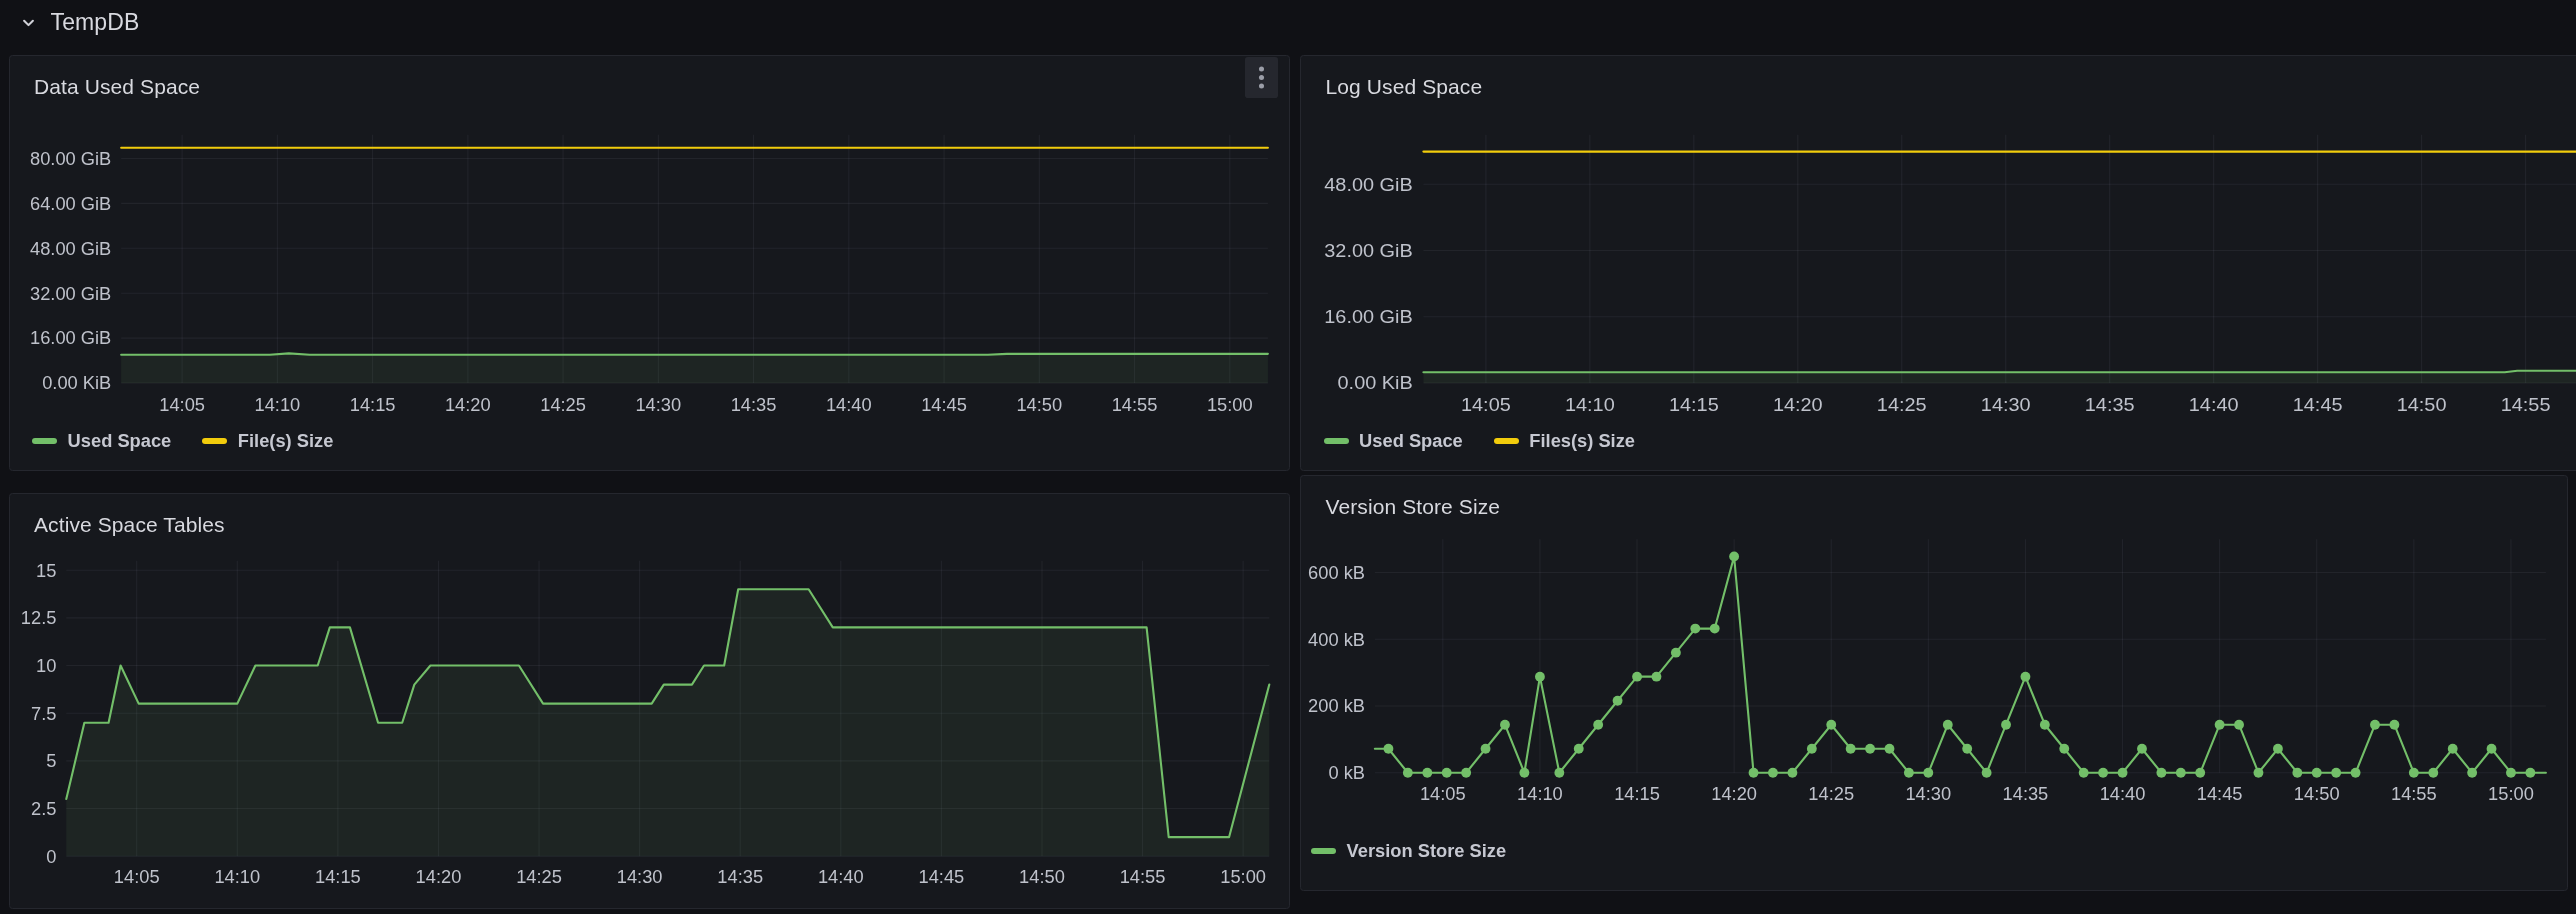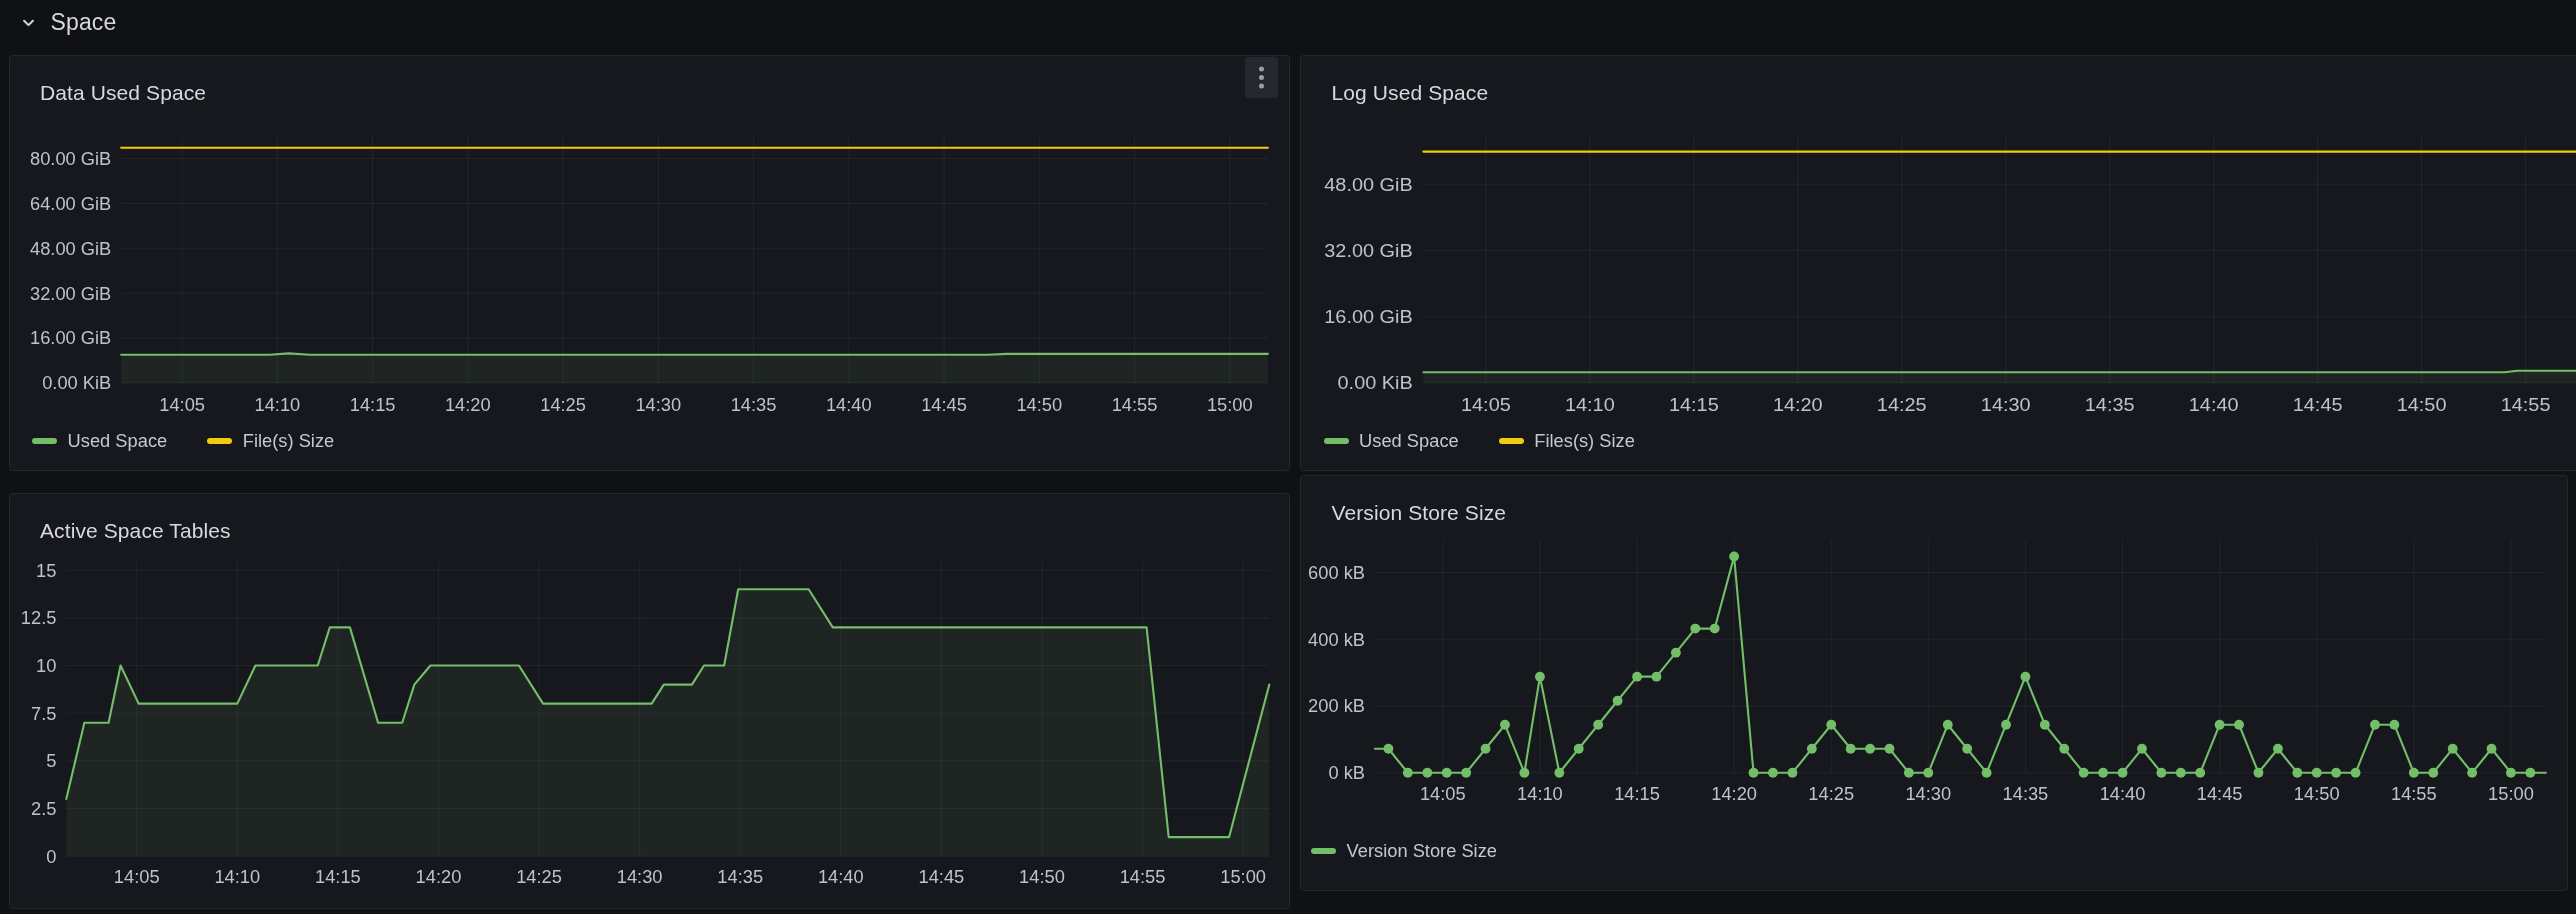--- a/index.html
+++ b/index.html
@@ -7,45 +7,45 @@
         font-family:"Liberation Sans","DejaVu Sans",sans-serif;overflow:hidden;}
   .row-header{position:absolute;top:8.5px;left:18.3px;display:flex;align-items:center;gap:11.3px;
               color:#d8d9df;cursor:pointer;}
   .row-header .chev{width:21px;height:21px;display:flex;align-items:center;justify-content:center;}
   .row-title{font-size:23px;font-weight:500;letter-spacing:0.1px;}
   .panel{position:absolute;background:#16181d;border:1.4px solid #25272e;border-radius:3.5px;box-sizing:border-box;}
   .panel.p0{left:8.5px;top:55px;width:1281px;height:416px;}
   .panel.p1{left:1300px;top:55px;width:1380px;height:416px;}
   .panel.p2{left:8.5px;top:493px;width:1281px;height:416px;}
   .panel.p3{left:1300px;top:475px;width:1268px;height:416px;}
-  .panel-title{position:absolute;top:10px;left:15.5px;margin:15px;font-size:21px;font-weight:500;
+  .panel-title{position:absolute;top:10px;left:15.5px;margin:9px;font-size:21px;font-weight:500;
                color:#d8d9df;letter-spacing:0.1px;}
   .kebab{position:absolute;top:1.4px;right:10.6px;width:33px;height:41px;background:#25272e;
          border-radius:2.8px;display:flex;align-items:center;justify-content:center;cursor:pointer;}
   .chart{position:absolute;left:0;top:35px;width:100%;height:380px;display:block;}
-  .legend{position:absolute;left:22.5px;display:flex;align-items:center;gap:40px;}
+  .legend{position:absolute;left:22.5px;display:flex;align-items:center;gap:31px;font-weight:bold;}
   .p0 .legend,.p1 .legend{bottom:18.3px;}
   .p3 .legend{bottom:28px;left:10px;}
   .legend .li{display:flex;align-items:center;gap:10.6px;cursor:pointer;}
   .legend .chip{width:25px;height:6.3px;border-radius:3.5px;display:inline-block;}
   .legend .ll{font-size:18.3px;color:#c6c8d1;}
   text{font-family:"Liberation Sans","DejaVu Sans",sans-serif;}
 </style>
 </head>
 <body>
 
 <div class="page">
 
   <div class="row-header">
     <span class="chev">
       <svg width="21" height="21" viewBox="0 0 24 24" fill="none" stroke="#d0d1d8" stroke-width="2.4" stroke-linecap="round" stroke-linejoin="round">
           <polyline points="7,10 12,15 17,10"></polyline>
         </svg>
     </span>
-    <span class="row-title">Space</span>
+    <span class="row-title">TempDB</span>
   </div>
 
   <section class="panel p0">
     <h2 class="panel-title">Data Used Space</h2>
     <div class="kebab">
       <svg width="33" height="41" viewBox="0 0 47 58">
         <circle cx="23.5" cy="17" r="3.6" fill="#9b9ea8"></circle>
         <circle cx="23.5" cy="29" r="3.6" fill="#9b9ea8"></circle>
         <circle cx="23.5" cy="41" r="3.6" fill="#9b9ea8"></circle>
       </svg>

